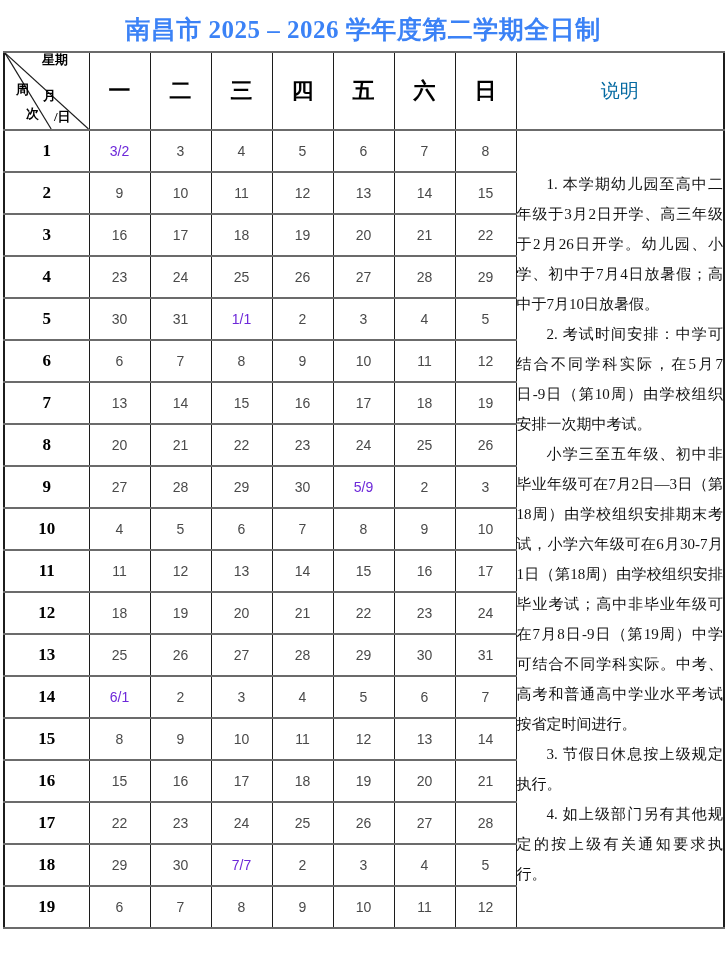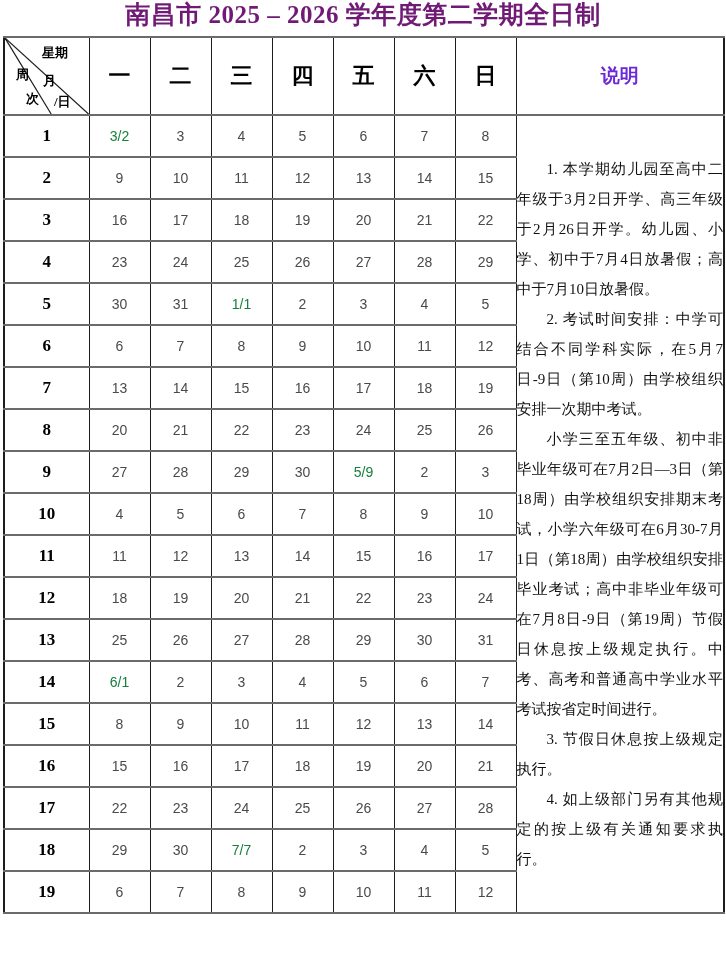--- a/index.html
+++ b/index.html
@@ -11,24 +11,24 @@
   html,body{margin:0;padding:0;background:#ffffff;}
   body{
     width:726px;height:965px;
     font-family:"Liberation Serif","DejaVu Serif",serif;
     color:var(--text);
   }
   .page{
     position:relative;width:726px;height:965px;background:#fff;overflow:hidden;
   }
   .title{
-    margin:0;
+    margin:0;padding-top:15px;
     text-align:center;
     font-size:25px;font-weight:bold;line-height:1.22;
-    letter-spacing:0.5px;color:#701a75;
+    letter-spacing:0.5px;color:#3b82f6;
   }
   table.cal{
     border-collapse:collapse;
     table-layout:fixed;
     width:720px;
     margin:5px 0 0 3px;
     border:2.5px solid var(--border-dark);
   }
   .cal th,.cal td{
     padding:0;
@@ -44,39 +44,39 @@
 
   
   .diag-cell{position:relative;}
   .diag-cell svg{position:absolute;left:0;top:0;width:100%;height:100%;display:block;}
   .diag-cell svg line{stroke:var(--border-dark);stroke-width:1.2;}
   .diag-lbl{
     position:absolute;
     font-size:13px;font-weight:bold;color:#000;
     line-height:1;white-space:nowrap;
   }
-  .lbl-weekday{left:37px;top:8px;text-align:right;}
+  .lbl-weekday{left:37px;top:0;text-align:right;}
   .lbl-zhou{left:11px;top:30px;}
   .lbl-ci{left:21px;top:54px;}
   .lbl-yue{left:38px;top:36px;}
   .lbl-ri{left:49px;top:57px;}
 
   .day-head{font-size:22px;font-weight:bold;color:#000;}
-  .notes-head{font-size:19px;font-weight:bold;color:#6d28d9;}
+  .notes-head{font-size:19px;font-weight:normal;color:#0369a1;}
 
   .week-cell{
     font-size:17px;font-weight:bold;color:#000;
     font-family:"Liberation Serif","DejaVu Serif",serif;
   }
   .date-cell{
     font-size:14px;
     font-family:"Liberation Sans","DejaVu Sans",sans-serif;
     color:var(--date-text);
   }
-  .date-cell.month-start{color:#15803d;}
+  .date-cell.month-start{color:#6d28d9;}
 
   .notes-cell{
     vertical-align:top;
     text-align:left;
     padding:10px 9px 0 10px;
   }
   .notes-cell p{
     margin:0;
     font-size:15px;
     line-height:30px;
@@ -135,21 +135,21 @@
           <td class="date-cell month-start">3/2</td>
           <td class="date-cell">3</td>
           <td class="date-cell">4</td>
           <td class="date-cell">5</td>
           <td class="date-cell">6</td>
           <td class="date-cell">7</td>
           <td class="date-cell">8</td>
           <td class="notes-cell" rowspan="19">
             <p>1. 本学期幼儿园至高中二年级于3月2日开学、高三年级于2月26日开学。幼儿园、小学、初中于7月4日放暑假；高中于7月10日放暑假。</p>
             <p>2. 考试时间安排：中学可结合不同学科实际，在5月7日-9日（第10周）由学校组织安排一次期中考试。</p>
-            <p>小学三至五年级、初中非毕业年级可在7月2日—3日（第18周）由学校组织安排期末考试，小学六年级可在6月30-7月1日（第18周）由学校组织安排毕业考试；高中非毕业年级可在7月8日-9日（第19周）节假日休息按上级规定执行。中考、高考和普通高中学业水平考试按省定时间进行。</p>
+            <p>小学三至五年级、初中非毕业年级可在7月2日—3日（第18周）由学校组织安排期末考试，小学六年级可在6月30-7月1日（第18周）由学校组织安排毕业考试；高中非毕业年级可在7月8日-9日（第19周）中学可结合不同学科实际。中考、高考和普通高中学业水平考试按省定时间进行。</p>
             <p>3. 节假日休息按上级规定执行。</p>
             <p>4. 如上级部门另有其他规定的按上级有关通知要求执行。</p>
           </td>
         </tr>
         <tr>
           <td class="week-cell">2</td>
           <td class="date-cell">9</td>
           <td class="date-cell">10</td>
           <td class="date-cell">11</td>
           <td class="date-cell">12</td>

